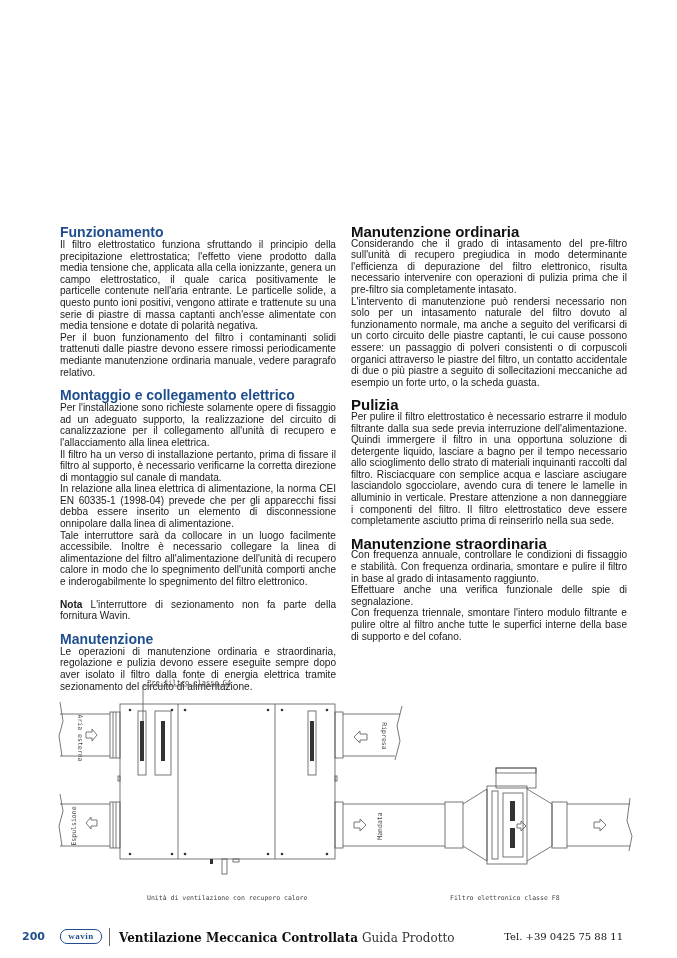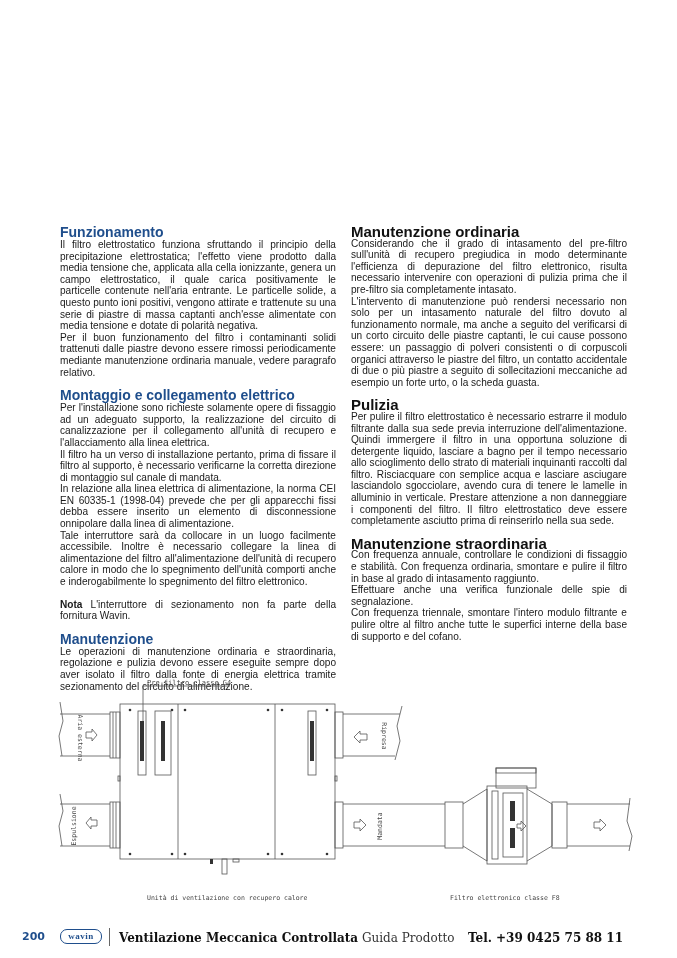--- a/index.html
+++ b/index.html
@@ -16,21 +16,21 @@
     .diagram { position: absolute; left: 55px; top: 676px; width: 590px; height: 232px; }
     .diagram text { font-family: "DejaVu Sans Mono", monospace; fill: #444; }
     .footer { position: absolute; left: 0; top: 928px; width: 677px; height: 20px; }
     .pageno { position: absolute; left: 22px; top: 2px; font-weight: bold; color: #1f4e8c; font-size: 11px; font-family: "DejaVu Sans", sans-serif; }
     .logo { position: absolute; left: 60px; top: 1px; height: 13px; width: 40px; border: 1.3px solid #1f4e8c; border-radius: 7px;
             color: #1f4e8c; font-size: 9px; font-weight: bold; text-align: center; line-height: 13px; font-family: Liberation Serif, serif; letter-spacing: 0.5px; }
     .vsep { position: absolute; left: 109px; top: 0px; width: 1px; height: 18px; background: #666; }
     .ftitle { position: absolute; left: 119px; top: 3px; font-size: 12px; font-family: "DejaVu Serif", serif; color: #111; }
     .ftitle b { font-weight: bold; }
     .ftitle span.light { font-weight: normal; color: #333; }
-    .tel { position: absolute; right: 54px; top: 3px; font-size: 12px; font-weight: bold; font-family: "DejaVu Serif", serif; color: #111; }
+    .tel { position: absolute; right: 54px; top: 3px; font-size: 10px; font-weight: normal; font-family: "DejaVu Serif", serif; color: #111; }
   </style>
 </head>
 <body>
 
 <div class="col col-left">
   <h2 class="h-blue">Funzionamento</h2>
   <p>Il filtro elettrostatico funziona sfruttando il principio della precipitazione elettrostatica; l'effetto viene prodotto dalla media tensione che, applicata alla cella ionizzante, genera un campo elettrostatico, il quale carica positivamente le particelle contenute nell'aria entrante. Le particelle solide, a questo punto ioni positivi, vengono attirate e trattenute su una serie di piastre di massa captanti anch'esse alimentate con media tensione e dotate di polarità negativa.</p>
   <p>Per il buon funzionamento del filtro i contaminanti solidi trattenuti dalle piastre devono essere rimossi periodicamente mediante manutenzione ordinaria manuale, vedere paragrafo relativo.</p>
   <div class="gap"></div>
   <h2 class="h-blue">Montaggio e collegamento elettrico</h2>

